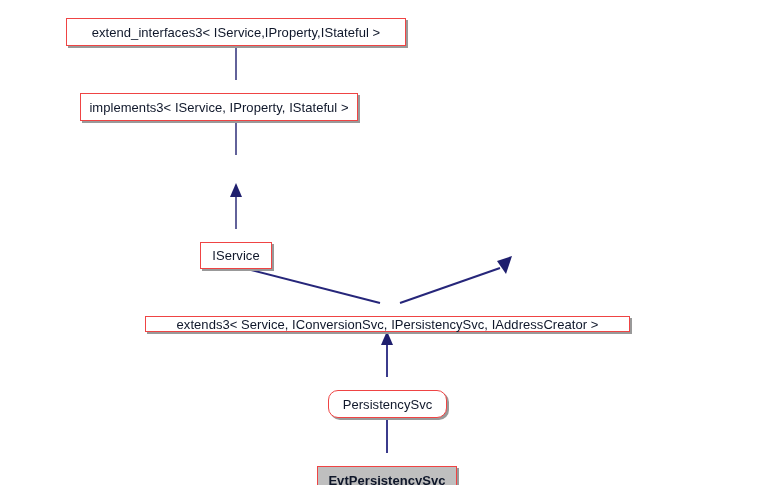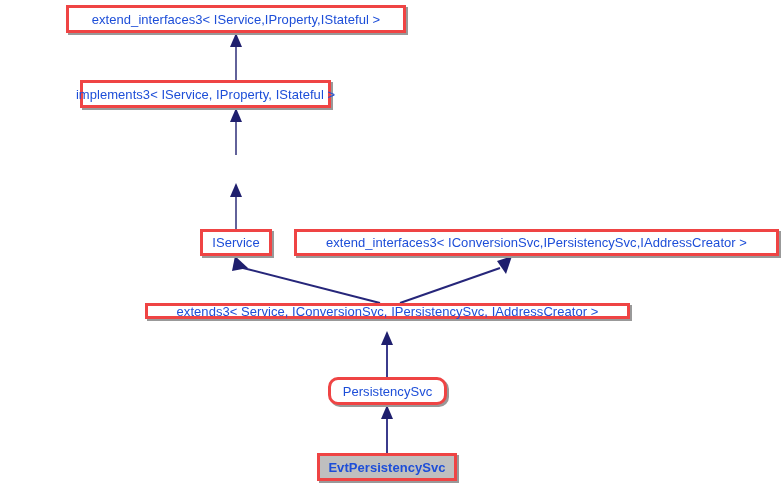--- a/index.html
+++ b/index.html
@@ -22,30 +22,31 @@
     position: absolute;
     left: 0;
     top: 0;
     width: 784px;
     height: 485px;
   }
   .uml-node {
     position: absolute;
     box-sizing: border-box;
     background: #ffffff;
-    border: 3px solid #ef4444;
+    border: 1px solid #ef4444;
     box-shadow: 2px 2px 0 0 #999999;
     display: flex;
     align-items: center;
     justify-content: center;
     white-space: nowrap;
     font-size: 13px;
     line-height: 1;
-    color: #1d4ed8;
+    color: #0f172a;
     z-index: 2;
+    margin-top: 13px;
   }
   .uml-node.highlight {
     background: #bfbfbf;
   }
   .uml-node .node-label {
     padding: 0 7px;
     letter-spacing: 0.05px;
   }
 </style>
 </head>
@@ -88,32 +89,29 @@
     <g>
       <line x1="387" y1="453" x2="387" y2="419" stroke="#3b3b8c" stroke-width="2"></line>
       <polygon points="387,405 381,419 393,419" fill="#1f1f6e"></polygon>
     </g>
   </svg>
 
   <div class="uml-node" id="node-0" style="left: 66px; top: 5px; width: 340px; height: 28px;">
     <span class="node-label">extend_interfaces3&lt; IService,IProperty,IStateful &gt;</span>
   </div>
 
-  <div class="uml-node" id="node-1" style="left: 80px; top: 80px; width: 251px; height: 28px;">
+  <div class="uml-node" id="node-1" style="left: 80px; top: 80px; width: 278px; height: 28px;">
     <span class="node-label">implements3&lt; IService, IProperty, IStateful &gt;</span>
   </div>
 
 
   <div class="uml-node" id="node-3" style="left: 200px; top: 229px; width: 72px; height: 27px;">
     <span class="node-label">IService</span>
   </div>
 
-  <div class="uml-node" id="node-4" style="left: 294px; top: 229px; width: 485px; height: 27px;">
-    <span class="node-label">extend_interfaces3&lt; IConversionSvc,IPersistencySvc,IAddressCreator &gt;</span>
-  </div>
 
   <div class="uml-node" id="node-5" style="left: 145px; top: 303px; width: 485px; height: 16px;">
     <span class="node-label">extends3&lt; Service, IConversionSvc, IPersistencySvc, IAddressCreator &gt;</span>
   </div>
 
   <div class="uml-node" id="node-6" style="left: 328px; top: 377px; width: 119px; height: 28px; border-radius: 10px;">
     <span class="node-label">PersistencySvc</span>
   </div>
 
   <div class="uml-node highlight" id="node-7" style="left: 317px; top: 453px; width: 140px; height: 28px; font-weight: bold;">

